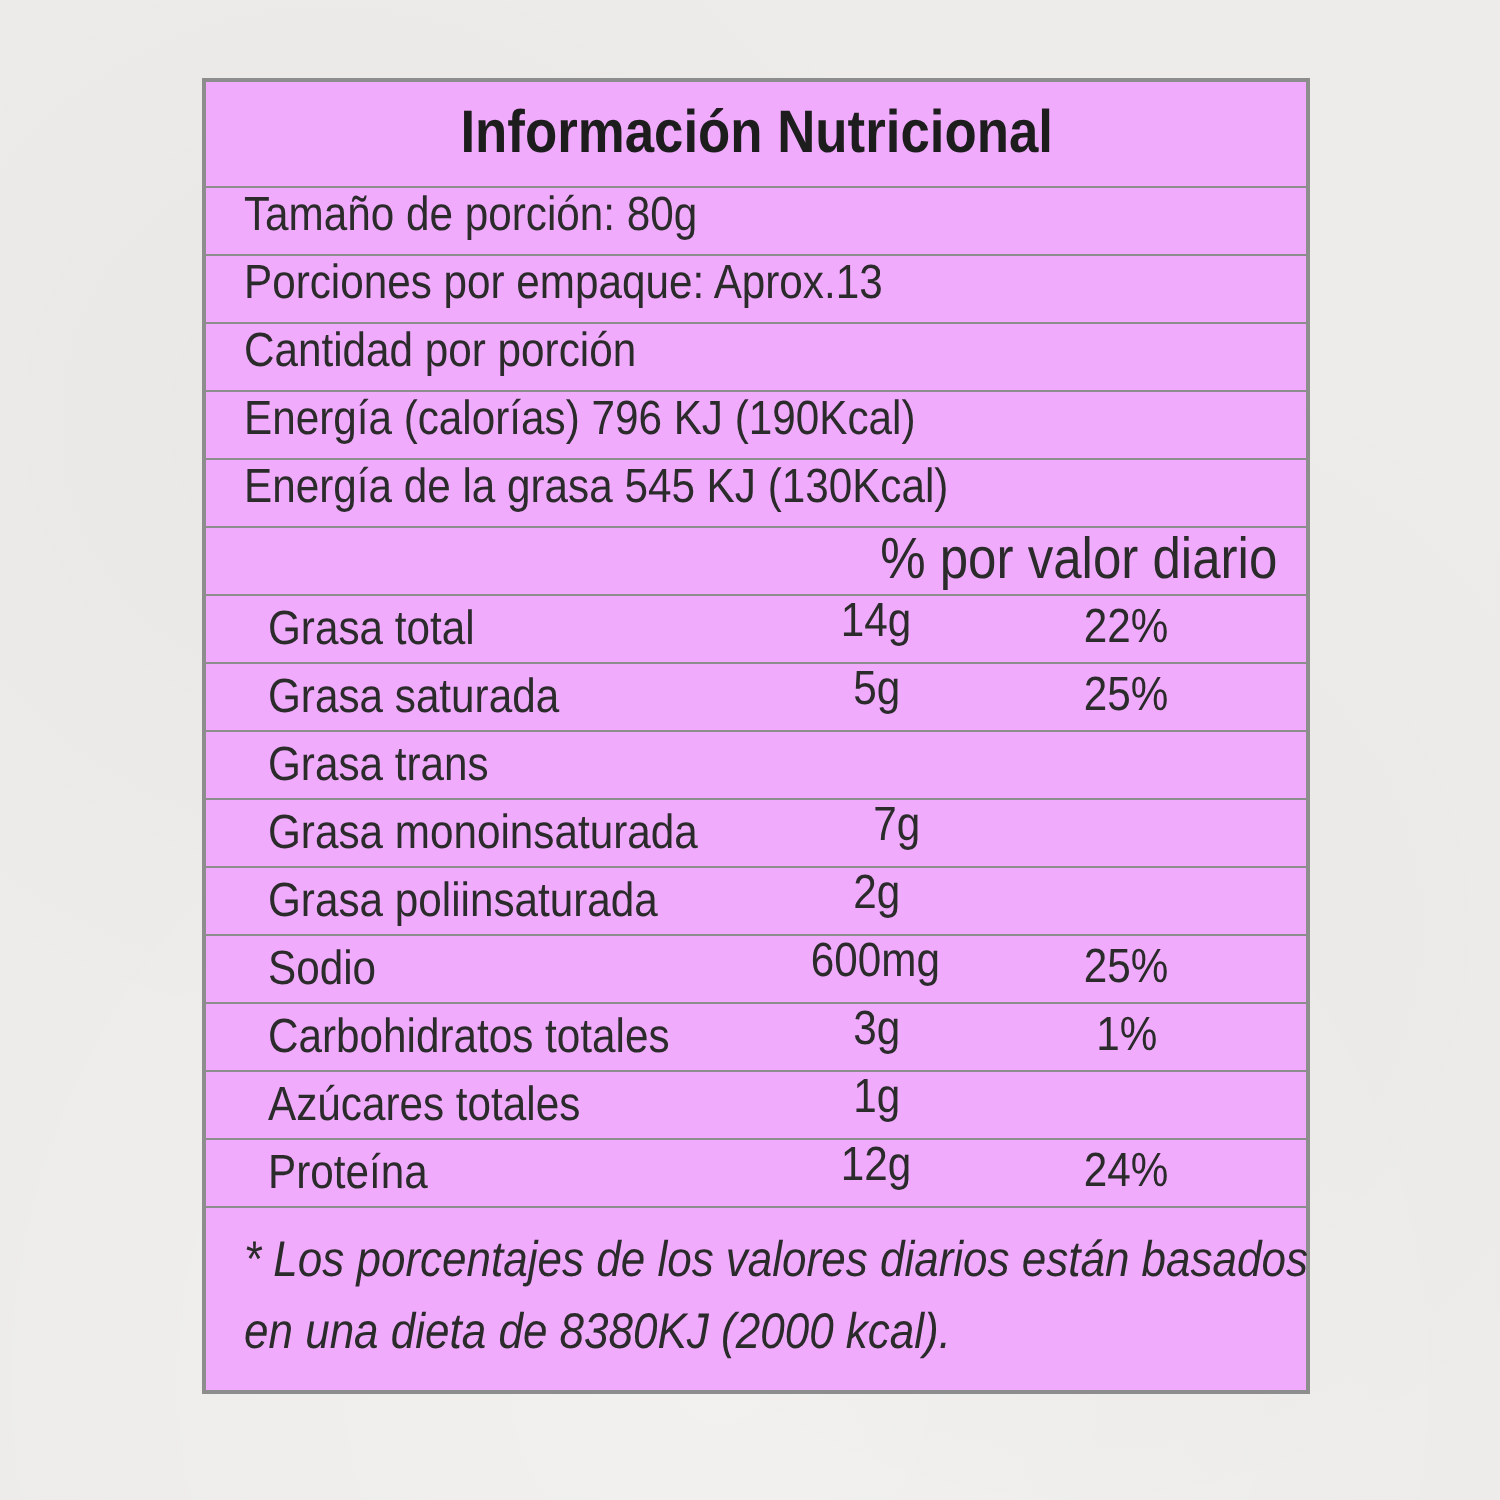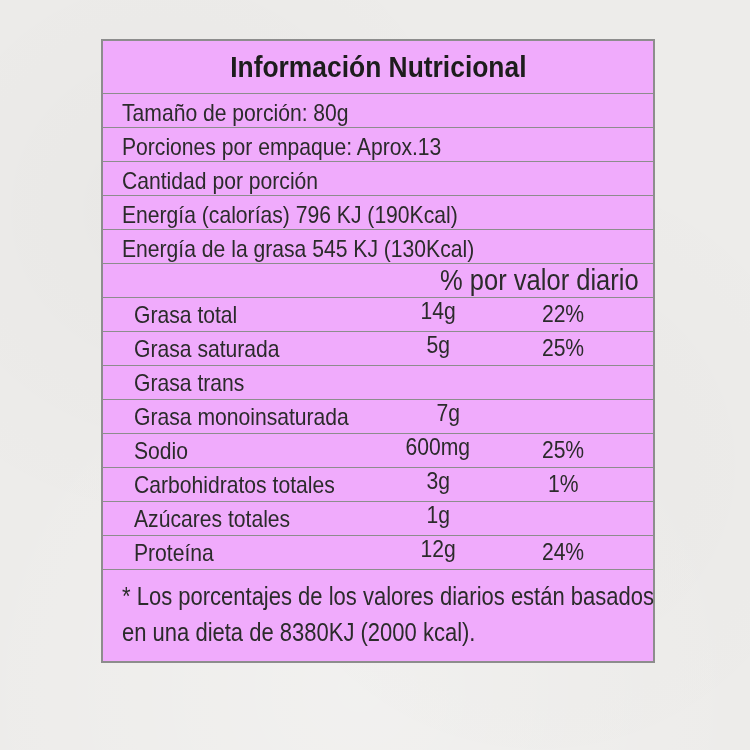--- a/index.html
+++ b/index.html
@@ -29,21 +29,21 @@
     display: flex;
     align-items: center;
     justify-content: center;
     font-size: 30px;
     font-weight: 700;
     color: #1d1d1d;
   }
   .row-info {
     height: 34px;
     display: flex;
-    align-items: flex-end;
+    align-items: flex-start;
     padding-left: 19px;
     font-size: 24px;
   }
   .row-colhead {
     height: 34px;
     display: flex;
     align-items: center;
     justify-content: flex-end;
     padding-right: 14px;
     font-size: 29px;
@@ -56,20 +56,21 @@
     align-items: center;
     font-size: 24px;
   }
   .nut-name { padding-left: 31px; }
   .nut-amt { text-align: center; position: relative; top: -4px; }
   .nut-dv  { text-align: center; position: relative; top: -1px; }
   .row-footnote {
     padding: 9px 19px 11px 19px;
     font-size: 25px;
     line-height: 1.42;
+    font-style: italic;
   }
   
   .cond   { display: inline-block; transform: scaleX(0.88); transform-origin: 0 50%; white-space: nowrap; }
   .cond-c { display: inline-block; transform: scaleX(0.88); transform-origin: 50% 50%; white-space: nowrap; }
   .cond-r { display: inline-block; transform: scaleX(0.88); transform-origin: 100% 50%; white-space: nowrap; }
   .fn-line { display: block; }
 </style>
 </head>
 <body>
 
@@ -119,20 +120,25 @@
     <span class="nut-name"><span class="cond">Grasa trans</span></span>
     <span class="nut-dv"><span class="cond-c"></span></span>
   </div>
 
   <div class="row row-nutrient">
     <span class="nut-name"><span class="cond">Grasa monoinsaturada</span></span>
     <span class="nut-amt"><span class="cond-c">7g</span></span>
     <span class="nut-dv"><span class="cond-c"></span></span>
   </div>
 
+  <div class="row row-nutrient">
+    <span class="nut-name"><span class="cond">Grasa poliinsaturada</span></span>
+    <span class="nut-amt"><span class="cond-c">2g</span></span>
+    <span class="nut-dv"><span class="cond-c"></span></span>
+  </div>
 
 
   <div class="row row-nutrient">
     <span class="nut-name"><span class="cond">Sodio</span></span>
     <span class="nut-amt"><span class="cond-c">600mg</span></span>
     <span class="nut-dv"><span class="cond-c">25%</span></span>
   </div>
 
   <div class="row row-nutrient">
     <span class="nut-name"><span class="cond">Carbohidratos totales</span></span>

